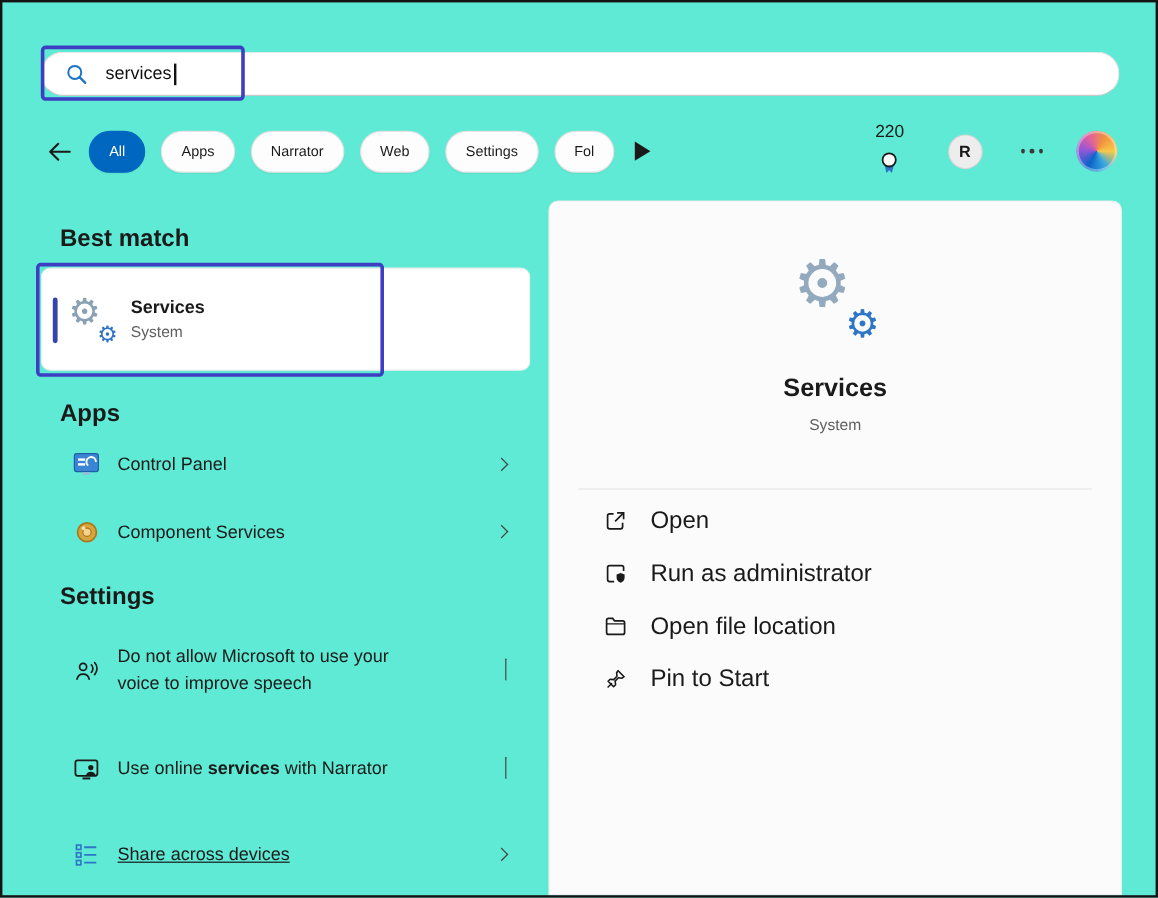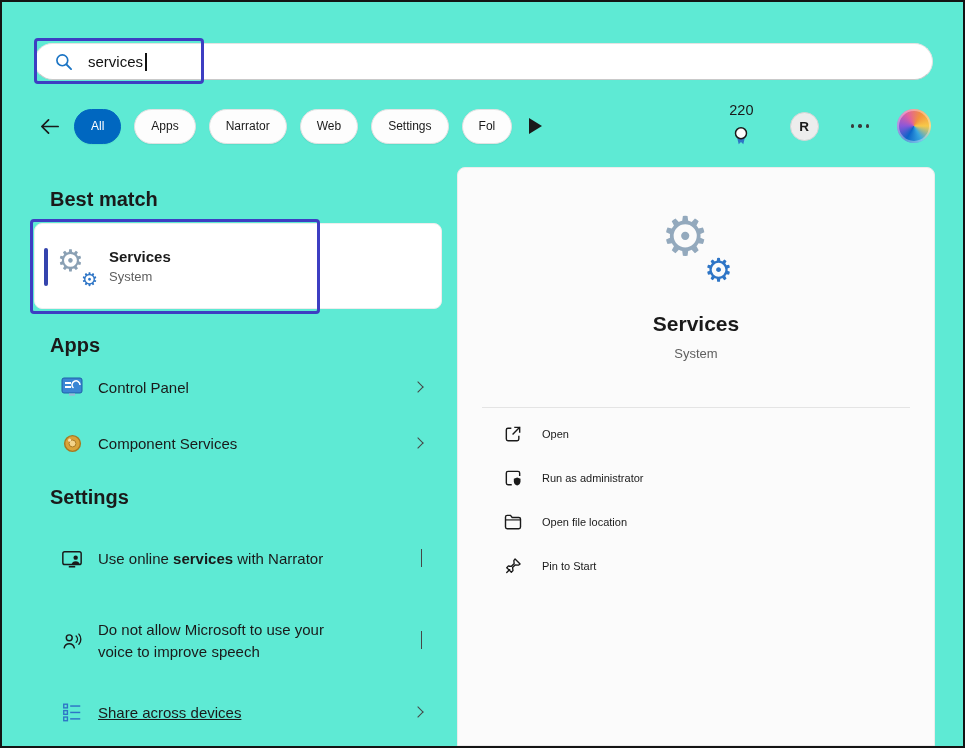--- a/index.html
+++ b/index.html
@@ -105,21 +105,21 @@
     background:#fbfbfb; border:1px solid #ececec; border-radius:8px 8px 0 0;
   }
   .gears-lg { width:66px; height:62px; margin:50px auto 0; position:relative; }
   .gears-lg .g1 { left:-2px; top:-8px; font-size:54px; color:#93a9bd; }
   .gears-lg .g2 { right:-4px; bottom:-6px; font-size:32px; color:#2e75c6; }
   .rp-title { text-align:center; font-size:21px; font-weight:600; margin-top:32px; }
   .rp-sub { text-align:center; font-size:13px; color:#5f5f5f; margin-top:10px; }
   .divider { height:1px; background:#e4e4e4; margin:46px 24px 4px; }
   .action-row {
     height:44px; display:flex; align-items:center; padding-left:44px; gap:18px;
-    font-size:11px; cursor:pointer;
+    font-size:20px; cursor:pointer;
   }
   .action-icon { width:22px; display:flex; justify-content:center; align-items:center; }
 </style>
 </head>
 <body>
 
 <div class="screen">
 
   <div class="search-bar">
     <span class="search-icon">
@@ -220,40 +220,40 @@
       </span>
       <span class="row-label">Component Services</span>
       <span class="chevron"></span>
     </div>
 
     <div class="section-heading heading-settings">Settings</div>
 
     <div class="list-row two-line">
       <span class="row-icon">
         <svg viewBox="0 0 24 24" width="22" height="22">
+          <circle cx="9" cy="8.5" r="3.2" fill="none" stroke="#1a1a1a" stroke-width="1.6"></circle>
+          <path d="M3.5 19.5 a5.6 5.6 0 0 1 11 0" fill="none" stroke="#1a1a1a" stroke-width="1.6" stroke-linecap="round"></path>
+          <path d="M16.5 6.5 a5 5 0 0 1 0 7" fill="none" stroke="#1a1a1a" stroke-width="1.5" stroke-linecap="round"></path>
+          <path d="M19.5 4.5 a8.2 8.2 0 0 1 0 11" fill="none" stroke="#1a1a1a" stroke-width="1.5" stroke-linecap="round"></path>
+        </svg>
+      </span>
+      <span class="row-label"><span>Do not allow Microsoft to use your voice to improve speech</span><span class="bold-part"></span><span></span></span>
+      <span class="chevron-wrap"><span class="chevron"></span></span>
+    </div>
+
+    <div class="list-row two-line">
+      <span class="row-icon">
+        <svg viewBox="0 0 24 24" width="22" height="22">
           <rect x="2" y="4" width="20" height="14" rx="2" fill="none" stroke="#1a1a1a" stroke-width="1.6"></rect>
           <circle cx="16" cy="10.5" r="2.4" fill="#1a1a1a"></circle>
           <path d="M11.5 18 a4.6 4.6 0 0 1 9 0 Z" fill="#1a1a1a"></path>
           <rect x="8.5" y="19.5" width="7" height="1.8" fill="#1a1a1a"></rect>
         </svg>
       </span>
       <span class="row-label"><span>Use online </span><span class="bold-part">services</span><span> with Narrator</span></span>
-      <span class="chevron-wrap"><span class="chevron"></span></span>
-    </div>
-
-    <div class="list-row two-line">
-      <span class="row-icon">
-        <svg viewBox="0 0 24 24" width="22" height="22">
-          <circle cx="9" cy="8.5" r="3.2" fill="none" stroke="#1a1a1a" stroke-width="1.6"></circle>
-          <path d="M3.5 19.5 a5.6 5.6 0 0 1 11 0" fill="none" stroke="#1a1a1a" stroke-width="1.6" stroke-linecap="round"></path>
-          <path d="M16.5 6.5 a5 5 0 0 1 0 7" fill="none" stroke="#1a1a1a" stroke-width="1.5" stroke-linecap="round"></path>
-          <path d="M19.5 4.5 a8.2 8.2 0 0 1 0 11" fill="none" stroke="#1a1a1a" stroke-width="1.5" stroke-linecap="round"></path>
-        </svg>
-      </span>
-      <span class="row-label"><span>Do not allow Microsoft to use your voice to improve speech</span><span class="bold-part"></span><span></span></span>
       <span class="chevron-wrap"><span class="chevron"></span></span>
     </div>
 
     <div class="list-row single-last">
       <span class="row-icon">
         <svg viewBox="0 0 24 24" width="22" height="22">
           <rect x="3" y="3.5" width="4" height="4" fill="none" stroke="#2e75c6" stroke-width="1.5"></rect>
           <rect x="3" y="10.5" width="4" height="4" fill="none" stroke="#2e75c6" stroke-width="1.5"></rect>
           <rect x="3" y="17.5" width="4" height="4" fill="none" stroke="#2e75c6" stroke-width="1.5"></rect>
           <line x1="10" y1="5.5" x2="21" y2="5.5" stroke="#2e75c6" stroke-width="1.6"></line>

